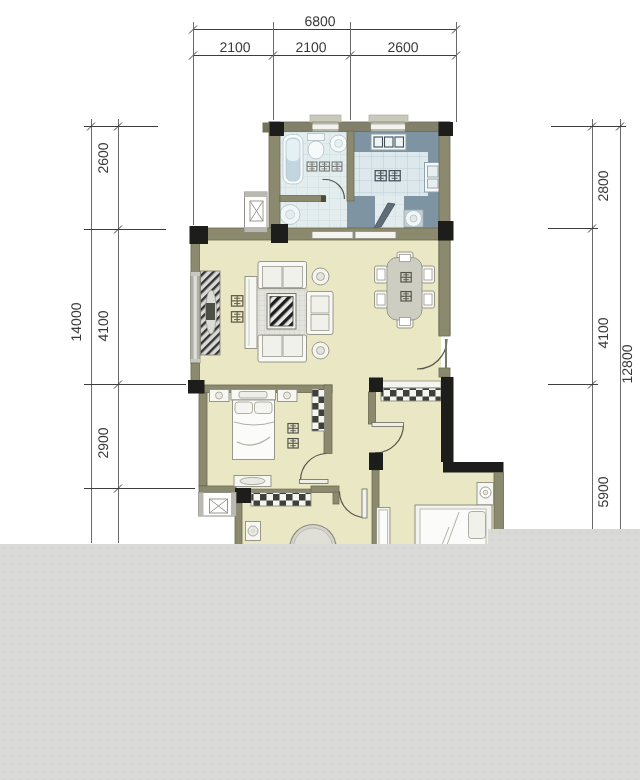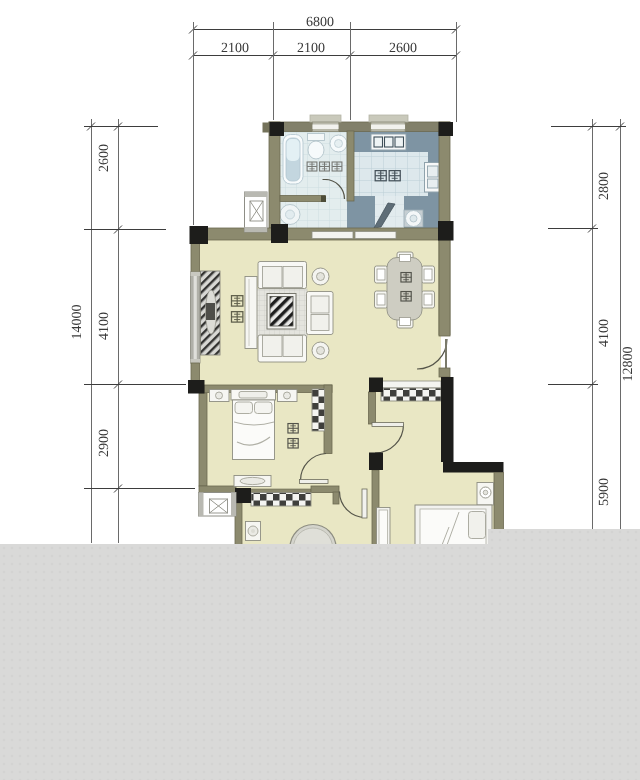--- a/index.html
+++ b/index.html
@@ -1,17 +1,17 @@
 <!DOCTYPE html>
 <html><head>
 <meta charset="utf-8">
 <style>
 html,body{margin:0;padding:0;background:#fff;}
 #page{position:relative;width:640px;height:780px;background:#fff;overflow:hidden;
-font-family:Liberation Serif, serif;}
+font-family:Liberation Sans, sans-serif;}
 </style>
 </head>
 <body>
 <div id="page">
 <svg width="640" height="780" viewBox="0 0 640 780" xmlns="http://www.w3.org/2000/svg" text-rendering="geometricPrecision">
 <defs>
 <pattern id="dots" width="8" height="8" patternUnits="userSpaceOnUse">
   <rect width="8" height="8" fill="#d9d9d8"></rect>
   <circle cx="4" cy="4" r="1.3" fill="#d3d3d2"></circle>
 </pattern>

